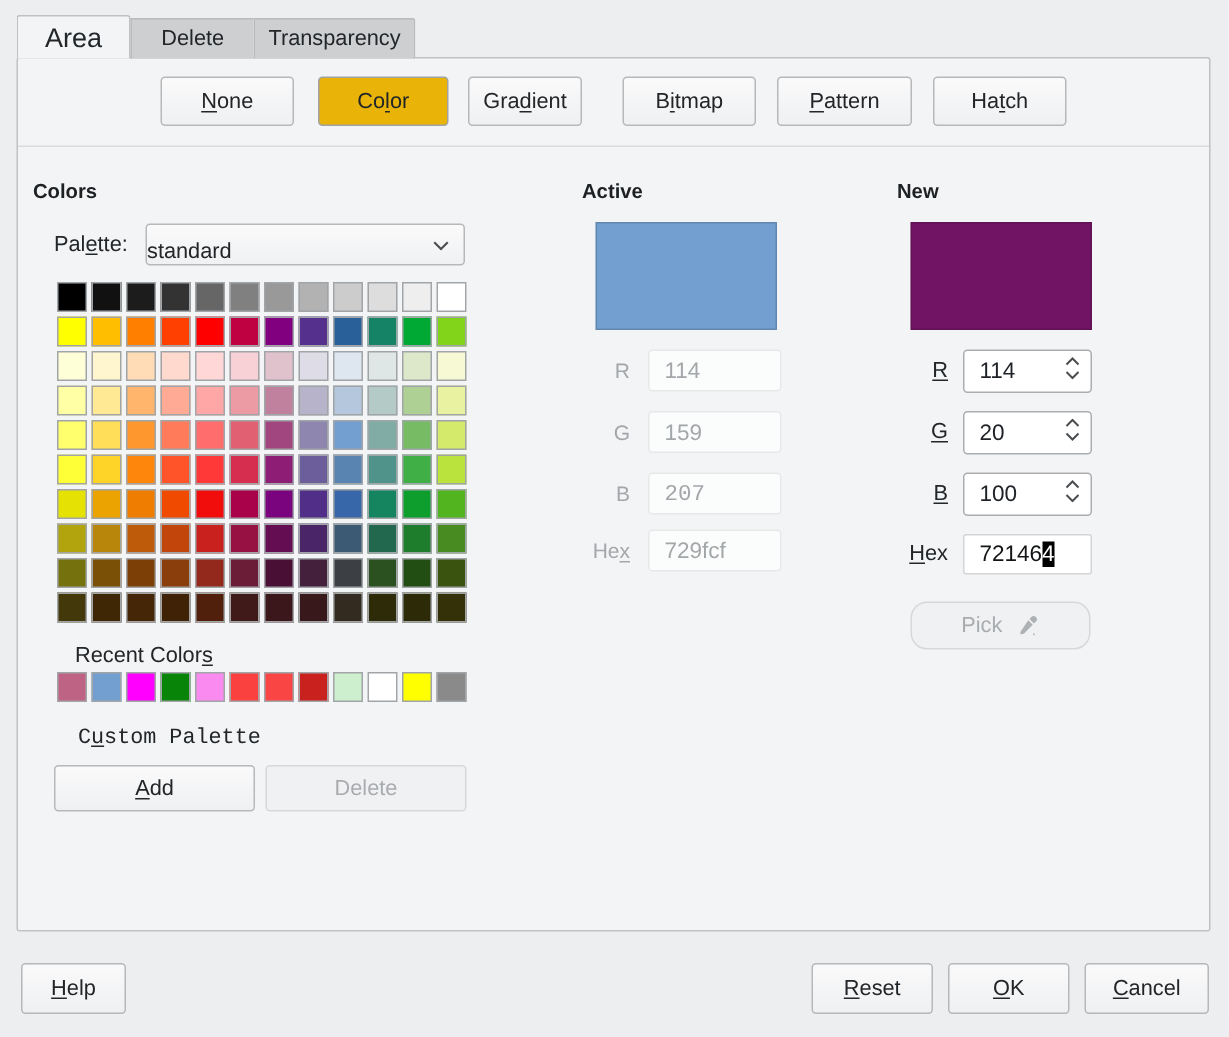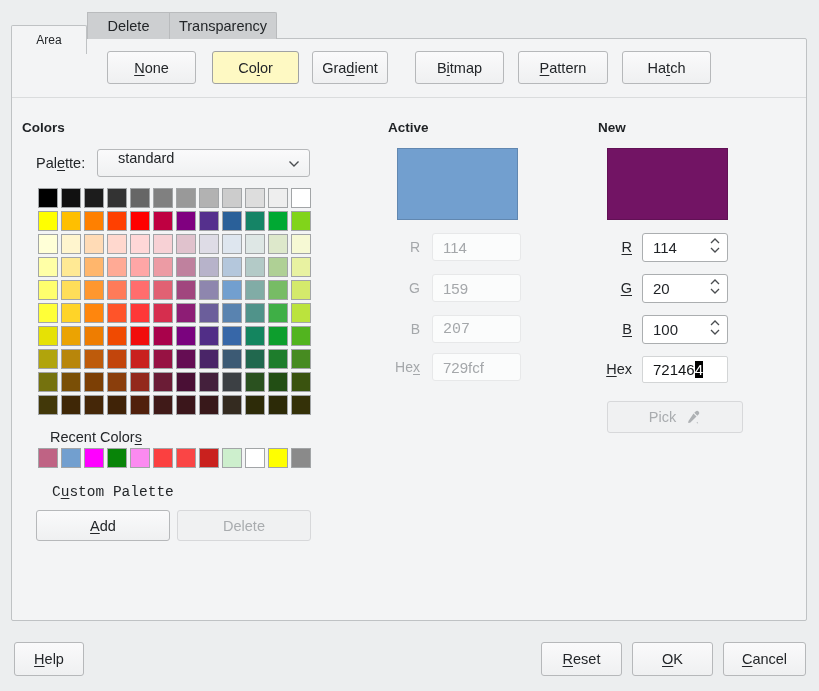--- a/index.html
+++ b/index.html
@@ -10,23 +10,22 @@
     color:#232629;
     -webkit-font-smoothing:antialiased;
   }
   .mn{text-decoration:underline;text-underline-offset:2px;}
 
   
   .tab-active{
     position:absolute;left:11px;top:10px;width:76px;height:29px;z-index:3;
     background:#F3F4F5;border:1px solid #BFC2C4;border-bottom:none;
     border-radius:2px 2px 0 0;
-    display:flex;align-items:center;justify-content:center;font-size:12px;
+    display:flex;align-items:center;justify-content:center;font-size:18px;
     box-sizing:border-box;
-    margin-top:15px;
   }
   .tab-gray{
     position:absolute;top:12px;height:27px;z-index:2;
     background:#CDCFD1;border:1px solid #B9BBBD;border-bottom:none;
     display:flex;align-items:center;justify-content:center;font-size:14.5px;
     box-sizing:border-box;
   }
   #tab-shadow{left:87px;width:82px;border-right:none;border-radius:0;}
   #tab-transparency{left:169px;width:108px;border-radius:0 2px 0 0;}
 
@@ -39,41 +38,41 @@
   .sep{position:absolute;left:12px;top:97px;width:794px;height:1px;background:#DADCDD;}
 
   
   .btn{
     position:absolute;box-sizing:border-box;
     display:flex;align-items:center;justify-content:center;
     background:linear-gradient(#FAFAFB,#EFF0F1);
     border:1px solid #B6B8BA;border-radius:3px;
     font-size:14.5px;color:#232629;cursor:default;
   }
-  .btn.pressed{background:#fef9c3;border-color:#A0A2A4;}
+  .btn.pressed{background:#eab308;border-color:#A0A2A4;}
   .btn.disabled{background:#F0F1F2;border-color:#D7D8DA;color:#A9ACAF;}
 
   .b-none{left:107px;top:51px;width:89px;height:33px;}
   .b-color{left:212px;top:51px;width:87px;height:33px;}
   .b-gradient{left:312px;top:51px;width:76px;height:33px;}
   .b-bitmap{left:415px;top:51px;width:89px;height:33px;}
   .b-pattern{left:518px;top:51px;width:90px;height:33px;}
   .b-hatch{left:622px;top:51px;width:89px;height:33px;}
 
   
   .sec-h{position:absolute;font-weight:bold;font-size:13.5px;color:#1E2124;}
   .lbl{position:absolute;font-size:14.5px;color:#232629;}
   .lbl-gray{position:absolute;font-size:14px;color:#A4A7AA;}
 
   
   .dropdown{
     position:absolute;left:97px;top:149px;width:213px;height:28px;box-sizing:border-box;
     background:linear-gradient(#FAFAFB,#F0F1F2);
     border:1px solid #B6B8BA;border-radius:3px;
-    display:flex;align-items:flex-start;font-size:14.5px;padding-left:20px;
+    display:flex;align-items:flex-end;font-size:14.5px;padding-left:0;
   }
   .dropdown svg{position:absolute;right:9px;top:10px;}
 
   
   .grid{position:absolute;left:38px;top:188px;width:273px;display:flex;flex-wrap:wrap;gap:3px;}
   .recent-row{position:absolute;left:38px;top:448px;display:flex;gap:3px;}
   .cell{width:20px;height:20px;box-sizing:border-box;border:1px solid #A2A5A7;}
 
   
   .b-add{left:36px;top:510px;width:134px;height:31px;}
@@ -93,21 +92,21 @@
     display:flex;align-items:center;padding-left:10px;font-size:15px;color:#1F2226;
   }
   .spin .arrows{position:absolute;right:7px;top:4px;display:flex;flex-direction:column;gap:3px;}
   .hexfield{
     position:absolute;left:642px;top:356px;width:86px;height:27px;box-sizing:border-box;
     background:#FFFFFF;border:1px solid #D3D5D6;border-radius:2px;
     display:flex;align-items:center;padding-left:10px;font-size:15px;color:#121416;
   }
   .sel{background:#000;color:#FFF;}
   .nlabel{position:absolute;font-size:14.5px;color:#232629;text-align:right;width:54px;}
-  .b-pick{left:607px;top:401px;width:136px;height:32px;gap:9px;}
+  .b-pick{left:607px;top:401px;width:120px;height:32px;gap:9px;border-radius:11px;}
 
   
   .b-help{left:14px;top:642px;width:70px;height:34px;}
   .b-reset{left:541px;top:642px;width:81px;height:34px;}
   .b-ok{left:632px;top:642px;width:81px;height:34px;}
   .b-cancel{left:723px;top:642px;width:83px;height:34px;}
 </style>
 </head>
 <body>
 

